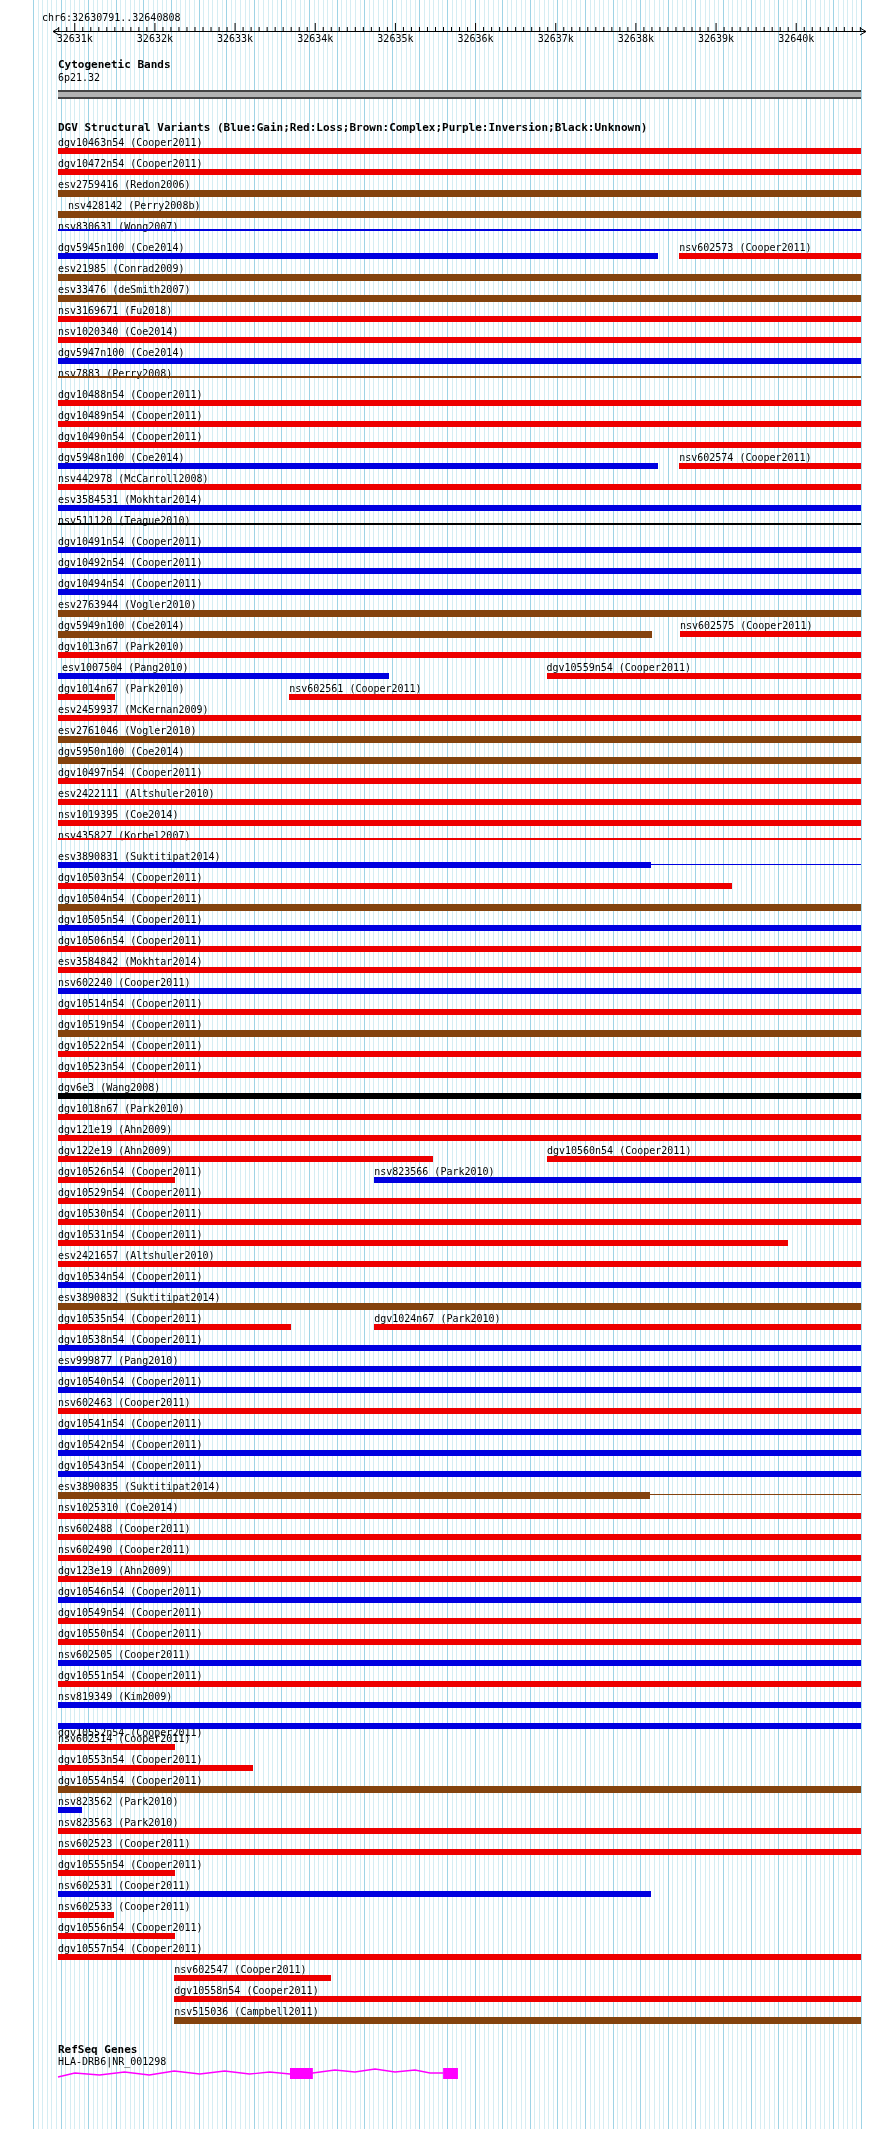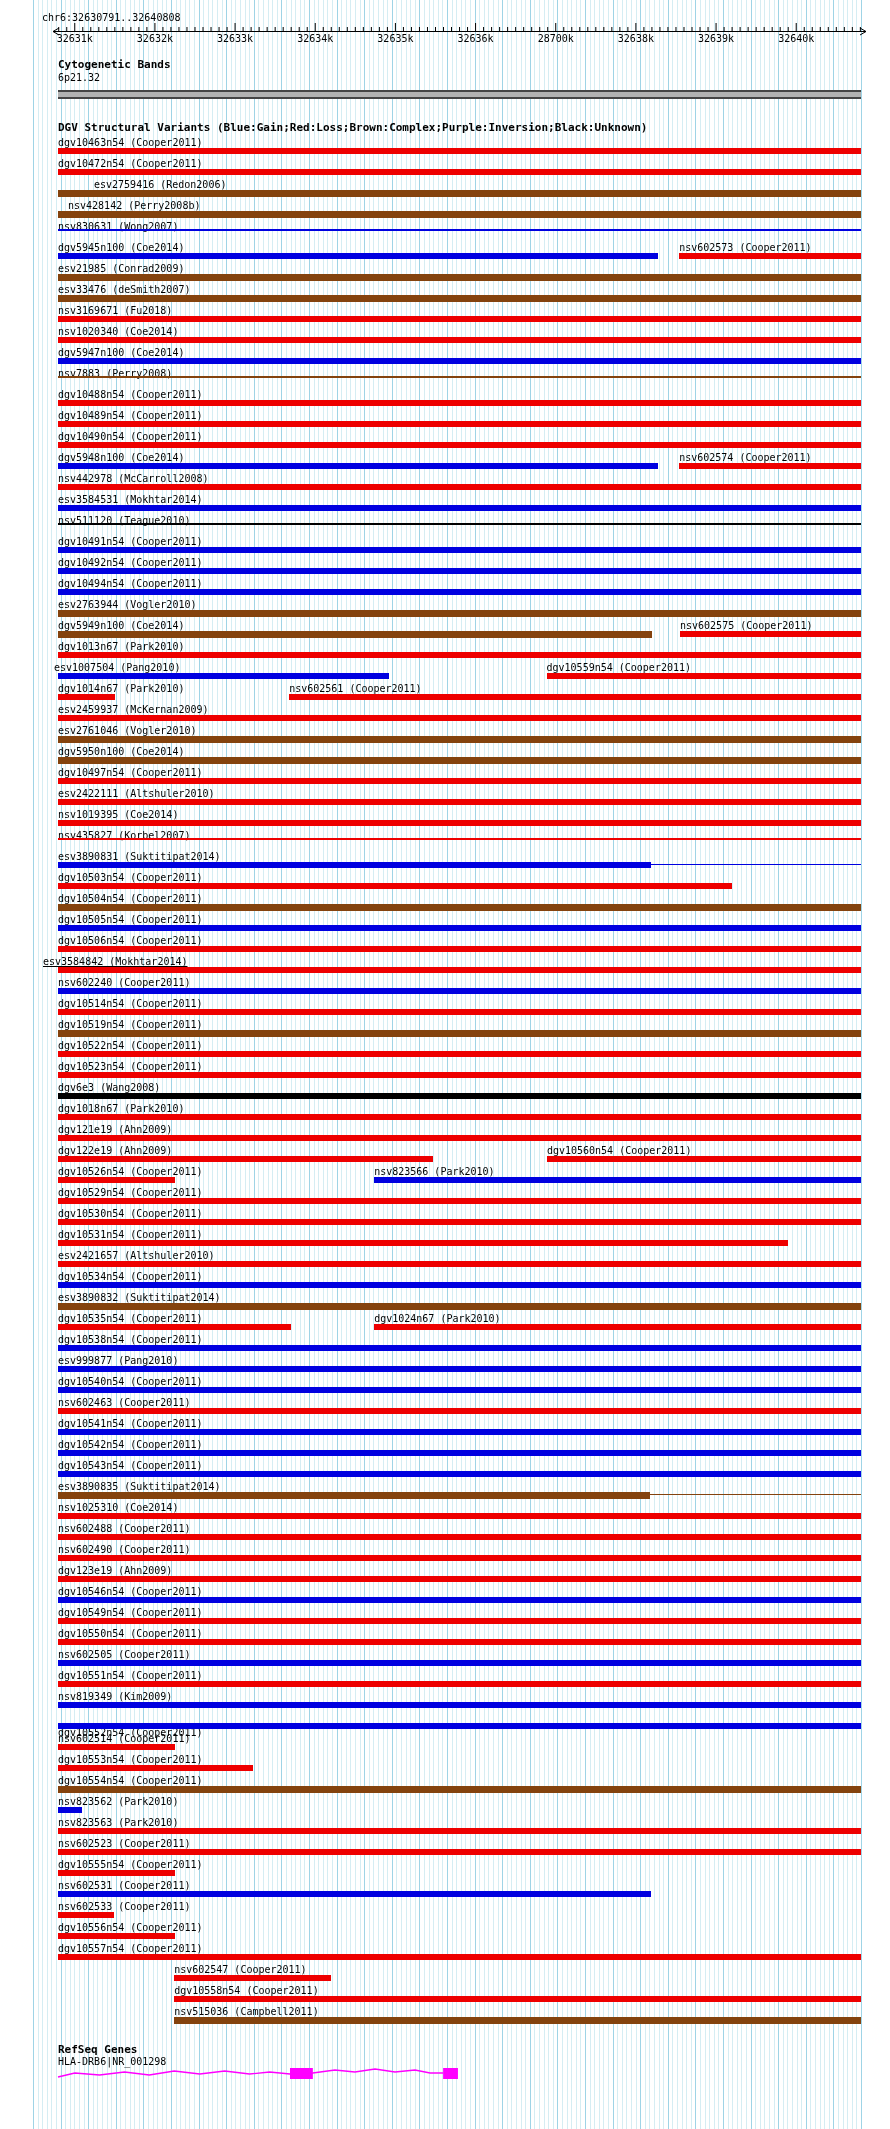--- a/index.html
+++ b/index.html
@@ -134,38 +134,38 @@
       <line x1="852.3423180592991" y1="27" x2="852.3423180592991" y2="31.5" stroke="#000" stroke-width="1"></line>
       <line x1="860.3586902266147" y1="27" x2="860.3586902266147" y2="31.5" stroke="#000" stroke-width="1"></line>
     </svg>
   <div id="ruler-labels">
       <div class="tick-label" style="left: 74.7542px;">32631k</div>
       <div class="tick-label" style="left: 154.918px;">32632k</div>
       <div class="tick-label" style="left: 235.082px;">32633k</div>
       <div class="tick-label" style="left: 315.245px;">32634k</div>
       <div class="tick-label" style="left: 395.409px;">32635k</div>
       <div class="tick-label" style="left: 475.573px; text-align: right;">32636k</div>
-      <div class="tick-label" style="left: 555.737px;">28700k</div>
+      <div class="tick-label" style="left: 555.737px;">32637k</div>
       <div class="tick-label" style="left: 635.9px;">32638k</div>
       <div class="tick-label" style="left: 716.064px;">32639k</div>
       <div class="tick-label" style="left: 796.228px;">32640k</div>
     </div>
 
   <div class="hd" style="left:58px;top:59px;">Cytogenetic Bands</div>
   <div class="txt" style="left:58px;top:73px;">6p21.32</div>
   <div class="band"></div>
 
   <div class="hd" style="left:58px;top:122px;">DGV Structural Variants (Blue:Gain;Red:Loss;Brown:Complex;Purple:Inversion;Black:Unknown)</div>
 
   <div id="variant-rows">
       <div class="vlabel" style="left: 58px; top: 138px;">dgv10463n54 (Cooper2011)</div>
       <div class="vbar" style="left: 58px; width: 803px; background: rgb(238, 0, 0); top: 148px; height: 6px;"></div>
       <div class="vlabel" style="left: 58px; top: 159px;">dgv10472n54 (Cooper2011)</div>
       <div class="vbar" style="left: 58px; width: 803px; background: rgb(238, 0, 0); top: 169px; height: 6px;"></div>
-      <div class="vlabel" style="left: 58px; top: 180px; margin-left: 36px;">esv2759416 (Redon2006)</div>
+      <div class="vlabel" style="left: 58px; top: 180px;">esv2759416 (Redon2006)</div>
       <div class="vbar" style="left: 58px; width: 803px; background: rgb(132, 67, 14); top: 190px; height: 7px;"></div>
       <div class="vlabel" style="left: 68px; top: 201px;">nsv428142 (Perry2008b)</div>
       <div class="vbar" style="left: 58px; width: 803px; background: rgb(132, 67, 14); top: 211px; height: 7px;"></div>
       <div class="vlabel" style="left: 58px; top: 222px;">nsv830631 (Wong2007)</div>
       <div class="vbar" style="left: 58px; width: 803px; background: rgb(0, 0, 224); top: 229px; height: 2px;"></div>
       <div class="vlabel" style="left: 58px; top: 243px;">dgv5945n100 (Coe2014)</div>
       <div class="vbar" style="left: 58px; width: 599.945px; background: rgb(0, 0, 224); top: 253px; height: 6px;"></div>
       <div class="vlabel" style="left: 679.189px; top: 243px;">nsv602573 (Cooper2011)</div>
       <div class="vbar" style="left: 679.189px; width: 181.811px; background: rgb(238, 0, 0); top: 253px; height: 6px;"></div>
       <div class="vlabel" style="left: 58px; top: 264px;">esv21985 (Conrad2009)</div>
@@ -203,21 +203,21 @@
       <div class="vlabel" style="left: 58px; top: 579px;">dgv10494n54 (Cooper2011)</div>
       <div class="vbar" style="left: 58px; width: 803px; background: rgb(0, 0, 224); top: 589px; height: 6px;"></div>
       <div class="vlabel" style="left: 58px; top: 600px;">esv2763944 (Vogler2010)</div>
       <div class="vbar" style="left: 58px; width: 803px; background: rgb(132, 67, 14); top: 610px; height: 7px;"></div>
       <div class="vlabel" style="left: 58px; top: 621px;">dgv5949n100 (Coe2014)</div>
       <div class="vbar" style="left: 58px; width: 593.933px; background: rgb(132, 67, 14); top: 631px; height: 7px;"></div>
       <div class="vlabel" style="left: 679.99px; top: 621px;">nsv602575 (Cooper2011)</div>
       <div class="vbar" style="left: 679.99px; width: 181.01px; background: rgb(238, 0, 0); top: 631px; height: 6px;"></div>
       <div class="vlabel" style="left: 58px; top: 642px;">dgv1013n67 (Park2010)</div>
       <div class="vbar" style="left: 58px; width: 803px; background: rgb(238, 0, 0); top: 652px; height: 6px;"></div>
-      <div class="vlabel" style="left: 54px; top: 663px;">esv1007504 (Pang2010)</div>
+      <div class="vlabel" style="left: 62px; top: 663px;">esv1007504 (Pang2010)</div>
       <div class="vbar" style="left: 58px; width: 331.397px; background: rgb(0, 0, 224); top: 673px; height: 6px;"></div>
       <div class="vlabel" style="left: 546.518px; top: 663px;">dgv10559n54 (Cooper2011)</div>
       <div class="vbar" style="left: 546.518px; width: 314.482px; background: rgb(238, 0, 0); top: 673px; height: 6px;"></div>
       <div class="vlabel" style="left: 58px; top: 684px;">dgv1014n67 (Park2010)</div>
       <div class="vbar" style="left: 58px; width: 56.8361px; background: rgb(238, 0, 0); top: 694px; height: 6px;"></div>
       <div class="vlabel" style="left: 289.192px; top: 684px;">nsv602561 (Cooper2011)</div>
       <div class="vbar" style="left: 289.192px; width: 571.808px; background: rgb(238, 0, 0); top: 694px; height: 6px;"></div>
       <div class="vlabel" style="left: 58px; top: 705px;">esv2459937 (McKernan2009)</div>
       <div class="vbar" style="left: 58px; width: 803px; background: rgb(238, 0, 0); top: 715px; height: 6px;"></div>
       <div class="vlabel" style="left: 58px; top: 726px;">esv2761046 (Vogler2010)</div>
@@ -236,21 +236,21 @@
       <div class="vbar" style="left: 58px; width: 593.131px; background: rgb(0, 0, 224); top: 862px; height: 6px;"></div>
       <div class="vbar" style="left: 651.131px; width: 209.869px; top: 864px; height: 1px; background: rgb(0, 0, 224);"></div>
       <div class="vlabel" style="left: 58px; top: 873px;">dgv10503n54 (Cooper2011)</div>
       <div class="vbar" style="left: 58px; width: 674.097px; background: rgb(238, 0, 0); top: 883px; height: 6px;"></div>
       <div class="vlabel" style="left: 58px; top: 894px;">dgv10504n54 (Cooper2011)</div>
       <div class="vbar" style="left: 58px; width: 803px; background: rgb(132, 67, 14); top: 904px; height: 7px;"></div>
       <div class="vlabel" style="left: 58px; top: 915px;">dgv10505n54 (Cooper2011)</div>
       <div class="vbar" style="left: 58px; width: 803px; background: rgb(0, 0, 224); top: 925px; height: 6px;"></div>
       <div class="vlabel" style="left: 58px; top: 936px;">dgv10506n54 (Cooper2011)</div>
       <div class="vbar" style="left: 58px; width: 803px; background: rgb(238, 0, 0); top: 946px; height: 6px;"></div>
-      <div class="vlabel" style="left: 43px; top: 957px; text-decoration: underline;">esv3584842 (Mokhtar2014)</div>
+      <div class="vlabel" style="left: 58px; top: 957px;">esv3584842 (Mokhtar2014)</div>
       <div class="vbar" style="left: 58px; width: 803px; background: rgb(238, 0, 0); top: 967px; height: 6px;"></div>
       <div class="vlabel" style="left: 58px; top: 978px;">nsv602240 (Cooper2011)</div>
       <div class="vbar" style="left: 58px; width: 803px; background: rgb(0, 0, 224); top: 988px; height: 6px;"></div>
       <div class="vlabel" style="left: 58px; top: 999px;">dgv10514n54 (Cooper2011)</div>
       <div class="vbar" style="left: 58px; width: 803px; background: rgb(238, 0, 0); top: 1009px; height: 6px;"></div>
       <div class="vlabel" style="left: 58px; top: 1020px;">dgv10519n54 (Cooper2011)</div>
       <div class="vbar" style="left: 58px; width: 803px; background: rgb(132, 67, 14); top: 1030px; height: 7px;"></div>
       <div class="vlabel" style="left: 58px; top: 1041px;">dgv10522n54 (Cooper2011)</div>
       <div class="vbar" style="left: 58px; width: 803px; background: rgb(238, 0, 0); top: 1051px; height: 6px;"></div>
       <div class="vlabel" style="left: 58px; top: 1062px;">dgv10523n54 (Cooper2011)</div>

